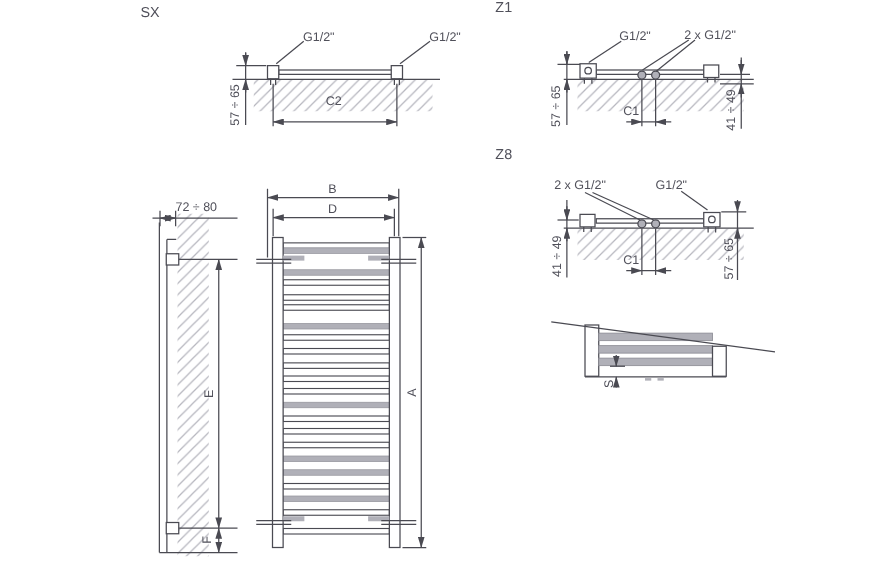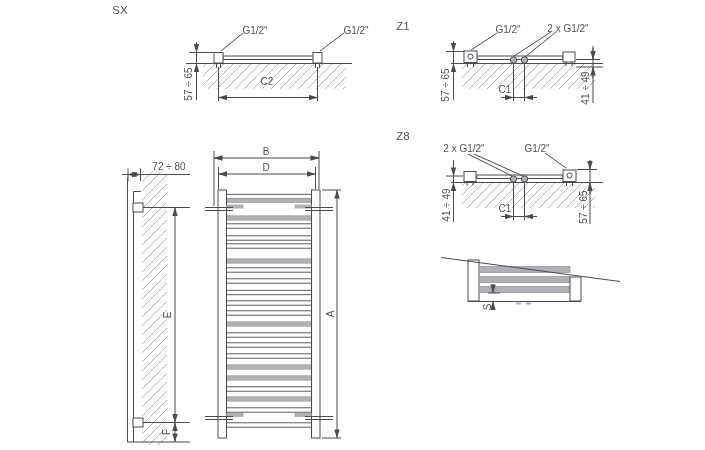--- a/index.html
+++ b/index.html
@@ -193,41 +193,41 @@
       <line x1="441" y1="257.5" x2="620" y2="281.5"></line>
       <line x1="488" y1="293" x2="500" y2="293"></line>
       <line x1="493" y1="284" x2="493" y2="293" marker-end="url(#arr)"></line>
       <line x1="493" y1="310" x2="493" y2="301.5" marker-end="url(#arr)"></line>
     </g>
 
   </g>
 </svg>
 
 <div class="lbl title" style="left:120px;top:11px">SX</div>
-<div class="lbl title" style="left:403px;top:27px">Z1</div>
-<div class="lbl title" style="left:403px;top:137px">Z8</div>
+<div class="lbl title" style="left:403px;top:7px">Z1</div>
+<div class="lbl title" style="left:403px;top:125px">Z8</div>
 
 <div class="lbl" style="left:255px;top:31px">G1/2"</div>
 <div class="lbl" style="left:356px;top:31px">G1/2"</div>
 <div class="lbl rot" style="left:189px;top:84px">57 ÷ 65</div>
 <div class="lbl" style="left:267px;top:82px">C2</div>
 
 <div class="lbl" style="left:508px;top:30px">G1/2"</div>
 <div class="lbl" style="left:568px;top:29px">2 x G1/2"</div>
 <div class="lbl rot" style="left:446px;top:85px">57 ÷ 65</div>
 <div class="lbl rot" style="left:586px;top:88px">41 ÷ 49</div>
 <div class="lbl" style="left:505px;top:90px">C1</div>
 
 <div class="lbl" style="left:464px;top:149px">2 x G1/2"</div>
 <div class="lbl" style="left:537px;top:149px">G1/2"</div>
 <div class="lbl rot" style="left:447px;top:205px">41 ÷ 49</div>
 <div class="lbl rot" style="left:584px;top:207px">57 ÷ 65</div>
 <div class="lbl" style="left:505px;top:209px">C1</div>
 
-<div class="lbl" style="left:169px;top:167px">72 ÷ 80</div>
+<div class="lbl" style="left:157px;top:167px">72 ÷ 80</div>
 <div class="lbl rot" style="left:168px;top:315px">E</div>
 <div class="lbl rot" style="left:167px;top:432px">F</div>
 
 <div class="lbl" style="left:266px;top:152px">B</div>
 <div class="lbl" style="left:266px;top:168px">D</div>
 <div class="lbl rot" style="left:331px;top:314px">A</div>
 
 <div class="lbl rot" style="left:488px;top:307px">S</div>
 
 </div>

